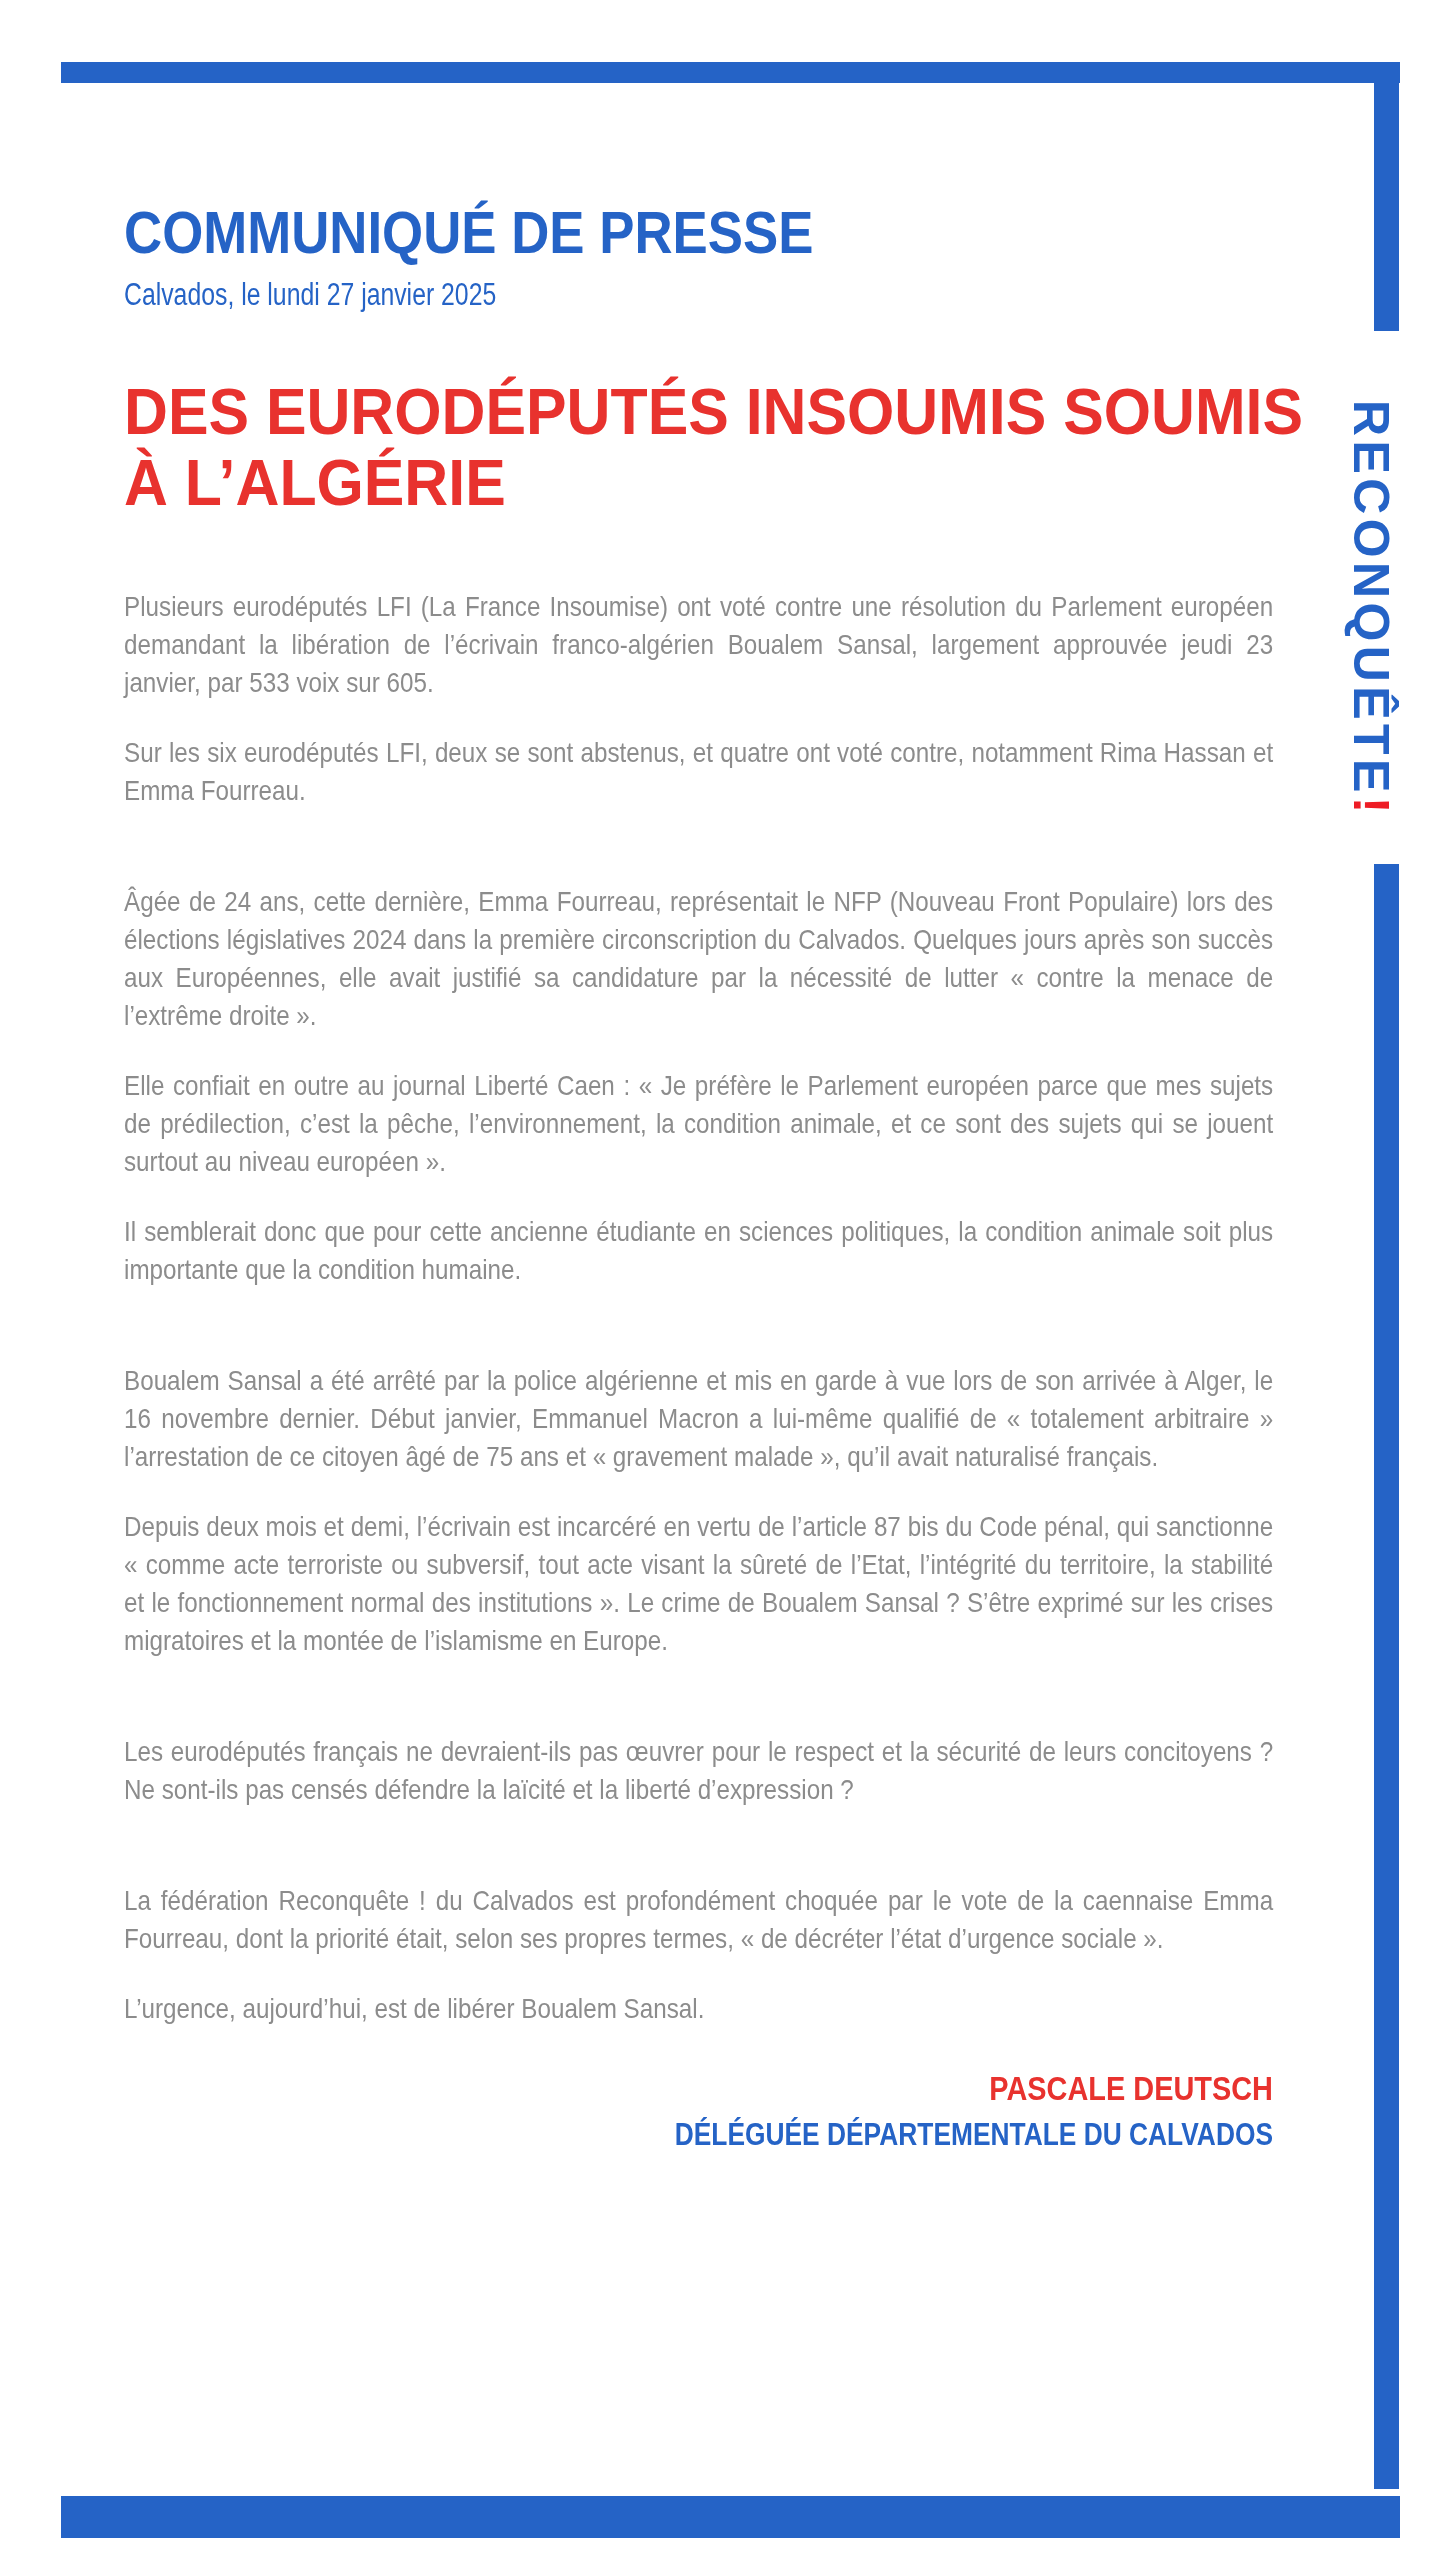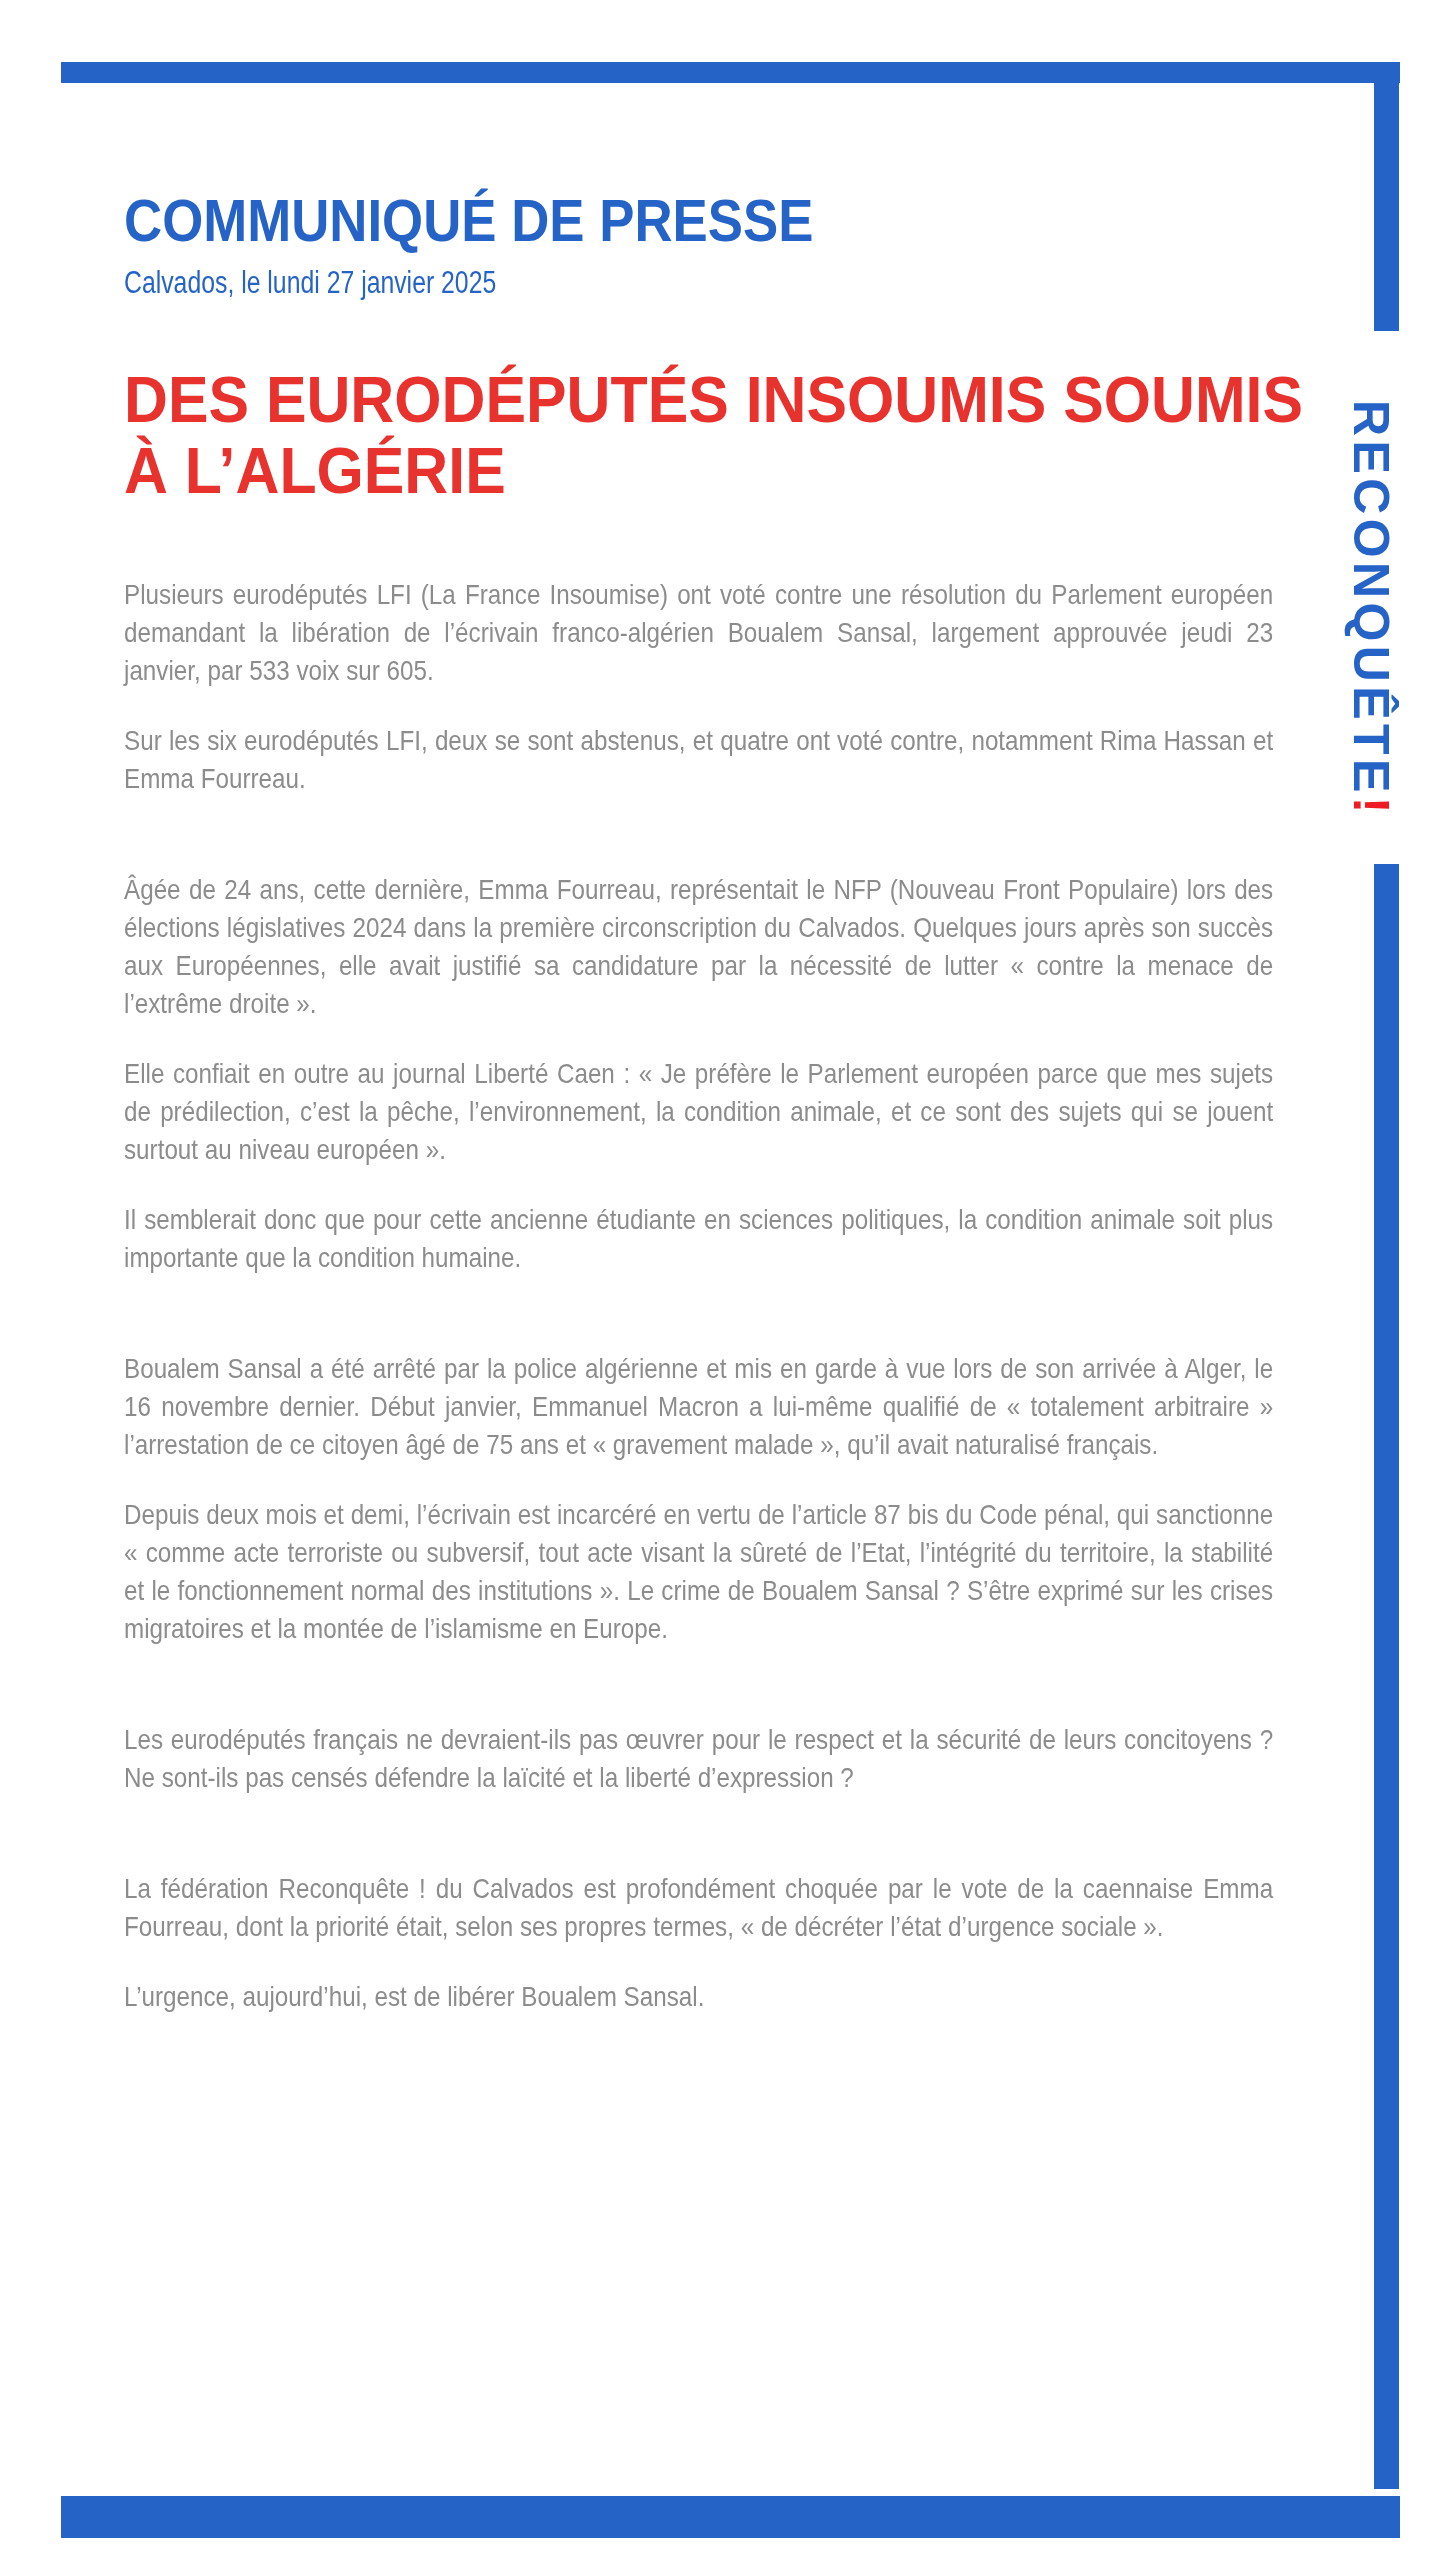--- a/index.html
+++ b/index.html
@@ -38,21 +38,21 @@
     position: absolute; top: 400px; left: 1341px;
     height: 423px; width: 58px;
     writing-mode: vertical-rl; text-orientation: mixed;
     font-weight: bold; font-size: 50px; line-height: 57px;
     letter-spacing: 4.4px; color: var(--blue);
     white-space: nowrap;
   }
   .logo-vertical .excl { color: var(--logo-red); }
   
   .content {
-    position: absolute; left: 124px; top: 0;
+    position: absolute; left: 124px; top: 12px;
     width: 1149px;
   }
   .kicker {
     margin: 191px 0 0 0;
     font-size: 60px; font-weight: bold; line-height: 1;
     color: var(--blue); white-space: nowrap;
     transform: scaleX(0.88); transform-origin: left center;
   }
   .dateline {
     margin-top: 13px;
@@ -117,16 +117,20 @@
       <p class="para section-gap">Âgée de 24 ans, cette dernière, Emma Fourreau, représentait le NFP (Nouveau Front Populaire) lors des élections législatives 2024 dans la première circonscription du Calvados. Quelques jours après son succès aux Européennes, elle avait justifié sa candidature par la nécessité de lutter « contre la menace de l’extrême droite ».</p>
       <p class="para">Elle confiait en outre au journal Liberté Caen : « Je préfère le Parlement européen parce que mes sujets de prédilection, c’est la pêche, l’environnement, la condition animale, et ce sont des sujets qui se jouent surtout au niveau européen ».</p>
       <p class="para">Il semblerait donc que pour cette ancienne étudiante en sciences politiques, la condition animale soit plus importante que la condition humaine.</p>
       <p class="para section-gap">Boualem Sansal a été arrêté par la police algérienne et mis en garde à vue lors de son arrivée à Alger, le 16 novembre dernier. Début janvier, Emmanuel Macron a lui-même qualifié de « totalement arbitraire » l’arrestation de ce citoyen âgé de 75 ans et « gravement malade », qu’il avait naturalisé français.</p>
       <p class="para">Depuis deux mois et demi, l’écrivain est incarcéré en vertu de l’article 87 bis du Code pénal, qui sanctionne « comme acte terroriste ou subversif, tout acte visant la sûreté de l’Etat, l’intégrité du territoire, la stabilité et le fonctionnement normal des institutions ». Le crime de Boualem Sansal ? S’être exprimé sur les crises migratoires et la montée de l’islamisme en Europe.</p>
       <p class="para section-gap">Les eurodéputés français ne devraient-ils pas œuvrer pour le respect et la sécurité de leurs concitoyens ? Ne sont-ils pas censés défendre la laïcité et la liberté d’expression ?</p>
       <p class="para section-gap">La fédération Reconquête ! du Calvados est profondément choquée par le vote de la caennaise Emma Fourreau, dont la priorité était, selon ses propres termes, « de décréter l’état d’urgence sociale ».</p>
       <p class="para">L’urgence, aujourd’hui, est de libérer Boualem Sansal.</p>
     </div>
 
+    <div class="signature">
+      <div class="sig-name">PASCALE DEUTSCH</div>
+      <div class="sig-role">DÉLÉGUÉE DÉPARTEMENTALE DU CALVADOS</div>
+    </div>
 
   </div>
 </div>
 
 
 </body></html>

